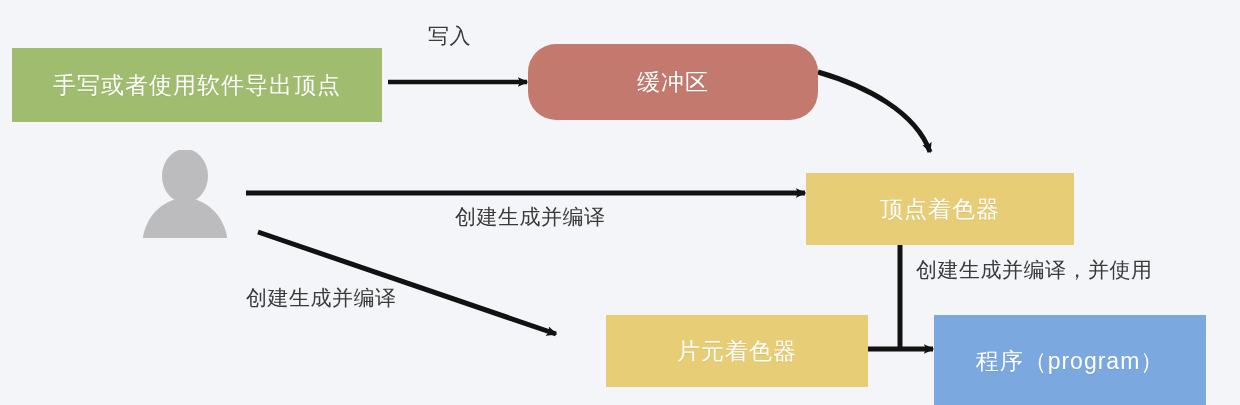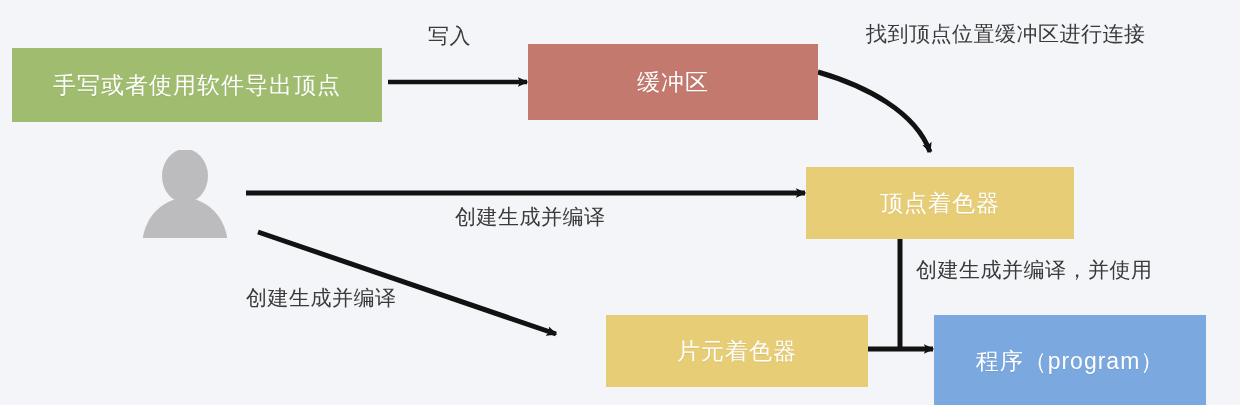--- a/index.html
+++ b/index.html
@@ -21,21 +21,21 @@
     align-items: center;
     justify-content: center;
     color: #ffffff;
     font-size: 23px;
     letter-spacing: 1px;
     box-sizing: border-box;
     text-shadow: 0 1px 1px rgba(0,0,0,0.07);
   }
   #node-vertex-source { left: 12px;  top: 48px;  width: 370px; height: 74px; }
   #node-buffer        { left: 528px; top: 44px;  width: 290px; height: 76px; }
-  #node-vertex-shader { left: 806px; top: 167px; width: 268px; height: 72px; }
+  #node-vertex-shader { left: 806px; top: 173px; width: 268px; height: 72px; }
   #node-fragment-shader { left: 558px; top: 315px; width: 262px; height: 72px; margin-left: 48px; }
   #node-program       { left: 934px; top: 315px; width: 272px; height: 93px; }
 
   .edge-label {
     position: absolute;
     color: #3a3a3a;
     font-size: 21px;
     white-space: nowrap;
     letter-spacing: 0.5px;
     font-family: Liberation Mono, monospace;
@@ -93,38 +93,37 @@
       <path d="M900,239 L900,349" fill="none" stroke="#121212" stroke-width="5"></path>
     </g>
 
     <g>
       <path d="M822,349 L933,349" fill="none" stroke="#121212" stroke-width="5" marker-end="url(#ah)"></path>
     </g>
   </svg>
 
   <div class="node" id="node-vertex-source" style="background:#a0bd6f;">手写或者使用软件导出顶点</div>
 
-  <div class="node" id="node-buffer" style="background:#c4796e;">缓冲区</div>
+  <div class="node" id="node-buffer" style="background:#c4796e;border-radius:28px;">缓冲区</div>
 
   <div class="node" id="node-vertex-shader" style="background:#e7ce76;">顶点着色器</div>
 
   <div class="node" id="node-fragment-shader" style="background:#e7ce76;">片元着色器</div>
 
   <div class="node" id="node-program" style="background:#7ca8e0;">程序（program）</div>
 
   <div class="avatar-wrap">
     <svg width="110" height="88" viewBox="0 0 110 88">
       <ellipse cx="55" cy="26" rx="23" ry="27" fill="#bcbcbe"></ellipse>
       <path d="M55,48 C72,48 86,60 92,72 C96,80 97,86 97,88 L13,88 C13,86 14,80 18,72 C24,60 38,48 55,48 Z" fill="#bcbcbe"></path>
     </svg>
   </div>
 
   <div class="edge-label" id="label-write">写入</div>
 
-  <div class="edge-label" id="label-bind">找到顶点位置缓冲区进行连接</div>
 
   <div class="edge-label" id="label-compile-vertex">创建生成并编译</div>
 
   <div class="edge-label" id="label-compile-fragment">创建生成并编译</div>
 
   <div class="edge-label" id="label-link">创建生成并编译，并使用</div>
 
 </div>
 
 </body></html>

